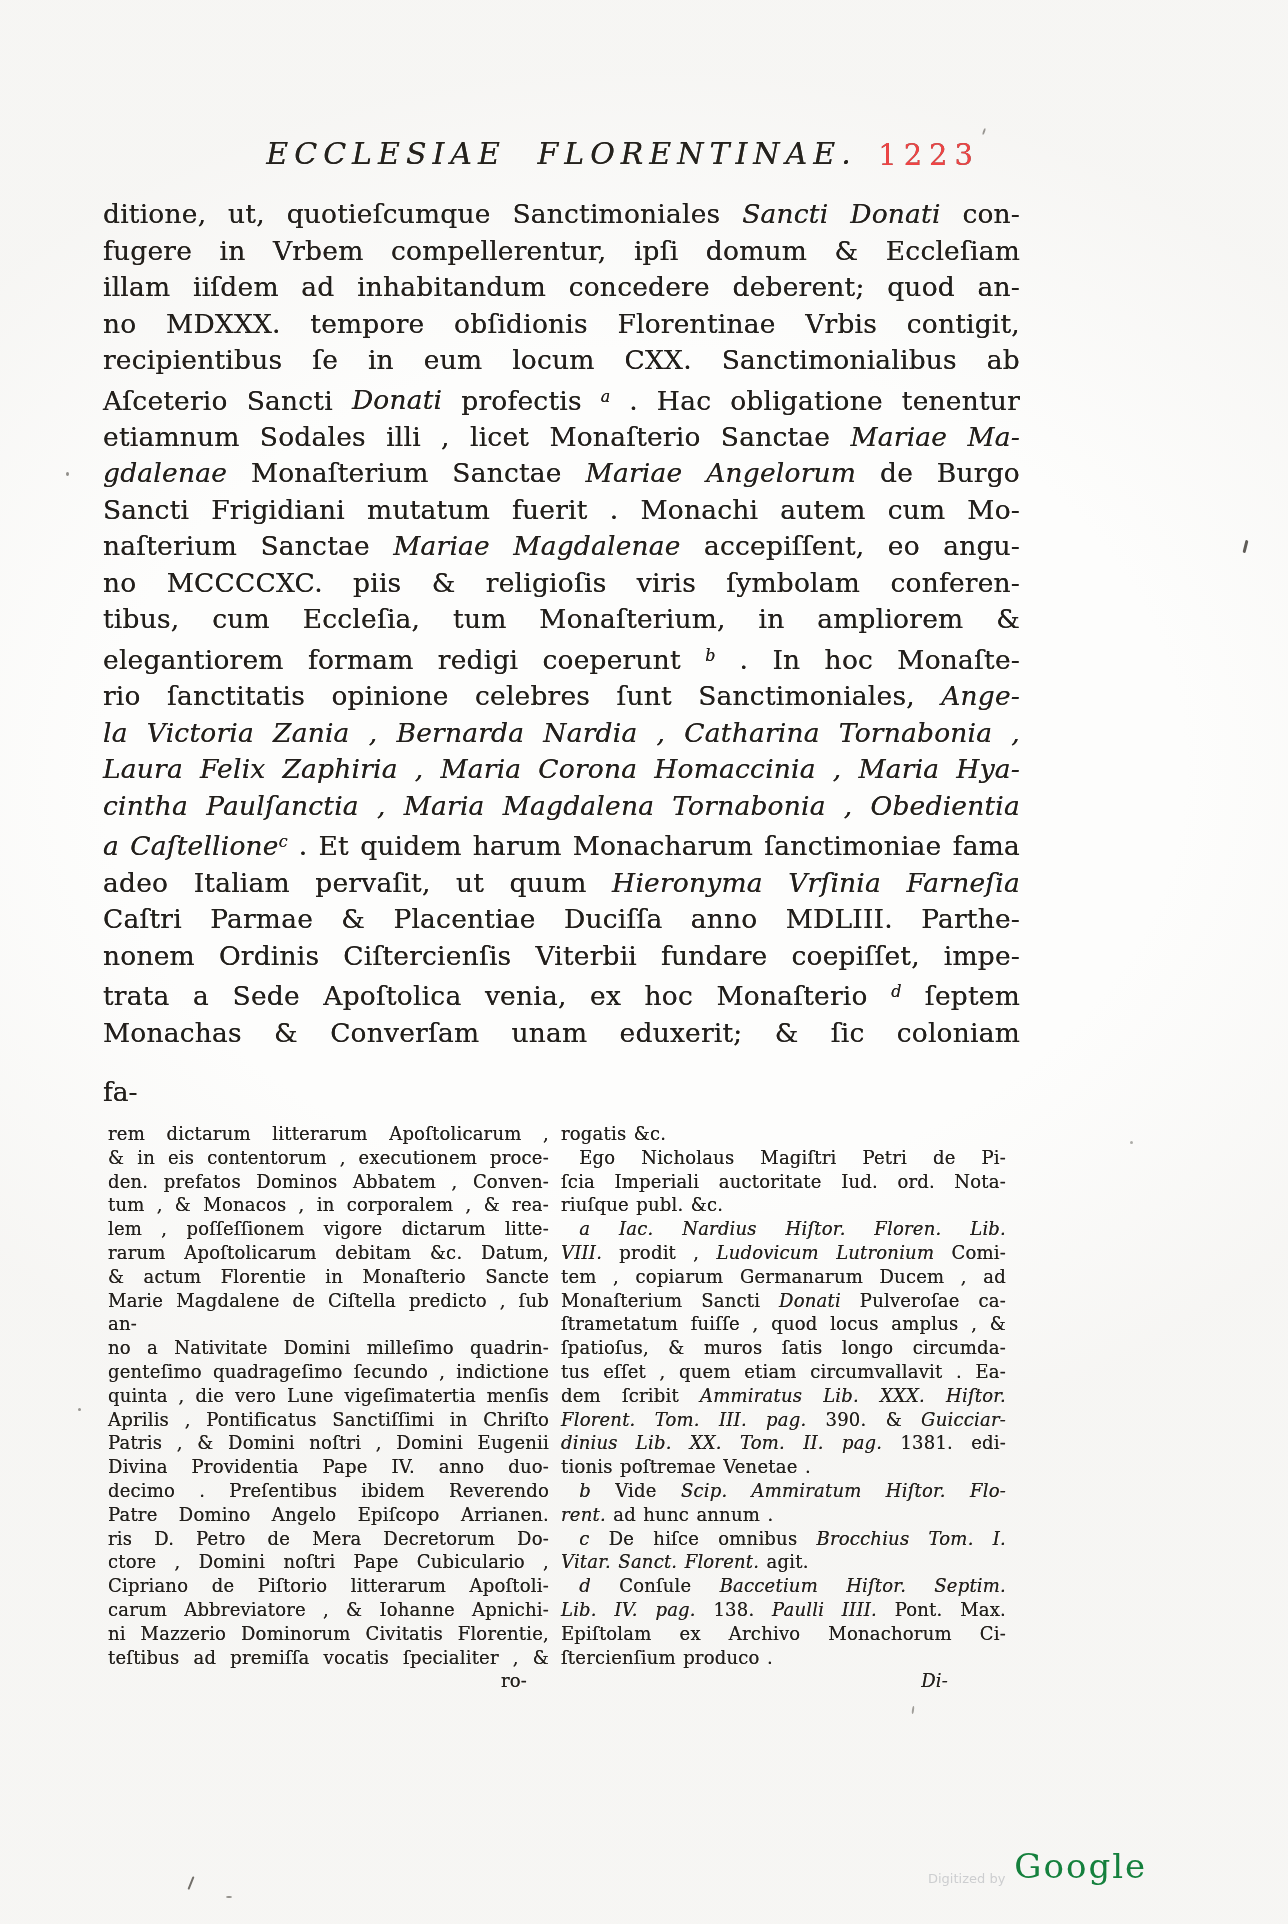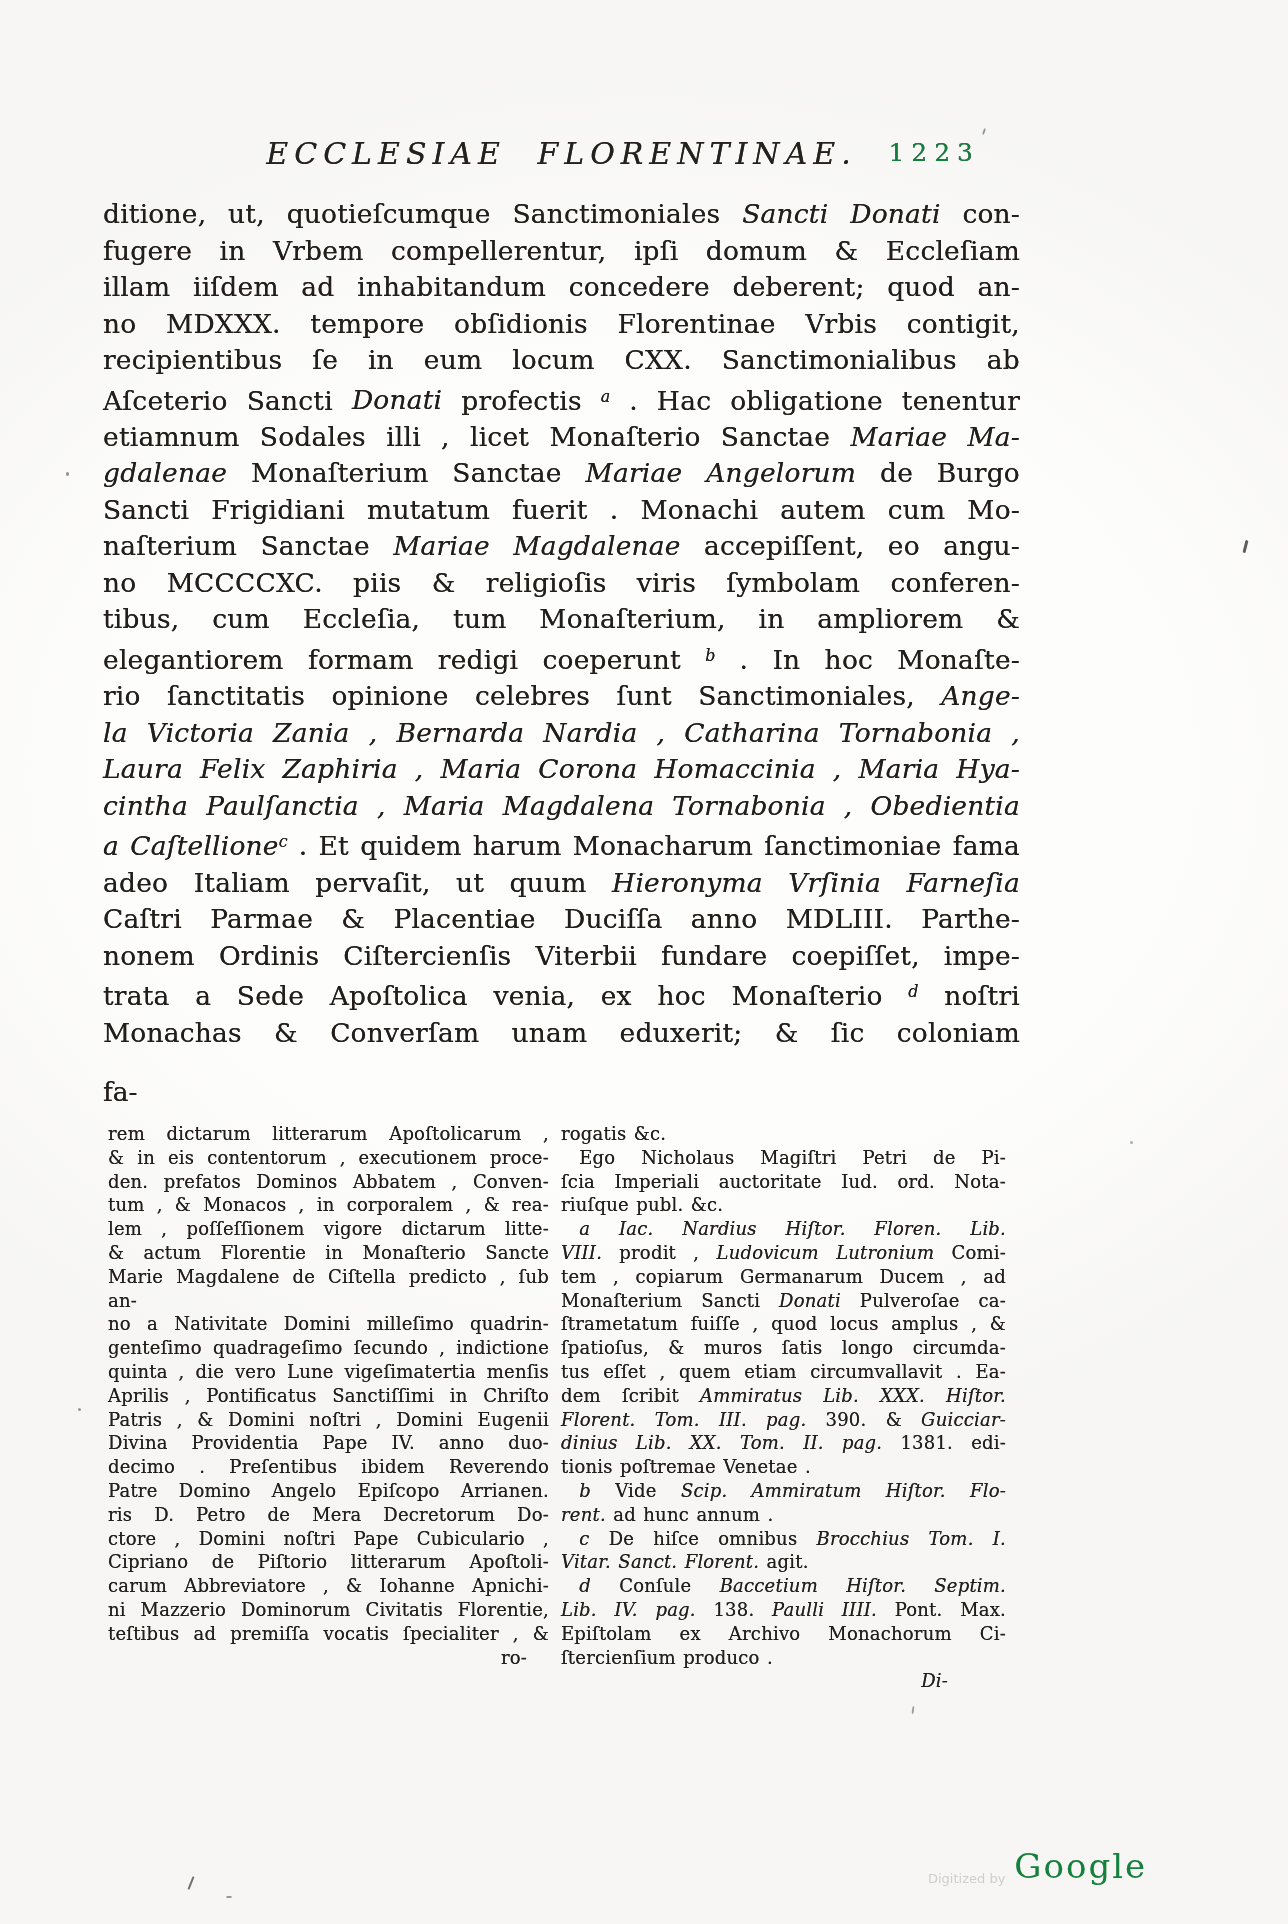--- a/index.html
+++ b/index.html
@@ -14,22 +14,22 @@
   .page{position:absolute;inset:0;}
 
   
   .rheader{position:absolute;left:103px;top:132px;width:917px;height:44px;}
   .htitle{
     text-align:center;font-style:italic;font-size:30px;line-height:44px;
     letter-spacing:6px;word-spacing:16px;color:#25221d;
     text-shadow:0 0 .5px rgba(25,22,18,.8);
   }
   .pagenum{
-    position:absolute;right:40px;top:6px;font-size:25px;letter-spacing:7px;
-    color:#15803d;text-shadow:0 0 .4px rgba(25,22,18,.7);
+    position:absolute;right:40px;top:6px;font-size:29px;letter-spacing:7px;
+    color:#ef4444;text-shadow:0 0 .4px rgba(25,22,18,.7);
   }
 
   
   .main{
     position:absolute;left:103px;top:196px;width:917px;
     font-size:26.5px;line-height:36.5px;word-spacing:2px;letter-spacing:.2px;
     text-shadow:0 0 .45px rgba(28,24,20,.85);
   }
   .tline{white-space:normal;}
   .tl-j{text-align:justify;text-align-last:justify;}
@@ -91,34 +91,35 @@
       <div class="tline tl-j"><span>tibus, cum Eccleſia, tum Monaſterium, in ampliorem &amp;</span></div>
       <div class="tline tl-j"><span>elegantiorem formam redigi coeperunt </span><span class="it sup">b</span><span> . In hoc Monaſte-</span></div>
       <div class="tline tl-j"><span>rio ſanctitatis opinione celebres ſunt Sanctimoniales, </span><span class="it">Ange-</span></div>
       <div class="tline tl-j"><span class="it">la Victoria Zania , Bernarda Nardia , Catharina Tornabonia ,</span></div>
       <div class="tline tl-j"><span class="it">Laura Felix Zaphiria , Maria Corona Homaccinia , Maria Hya-</span></div>
       <div class="tline tl-j"><span class="it">cintha Paulſanctia , Maria Magdalena Tornabonia , Obedientia</span></div>
       <div class="tline tl-j"><span class="it">a Caſtellione</span><span class="it sup">c</span><span> . Et quidem harum Monacharum ſanctimoniae fama</span></div>
       <div class="tline tl-j"><span>adeo Italiam pervaſit, ut quum </span><span class="it">Hieronyma Vrſinia Farneſia</span></div>
       <div class="tline tl-j"><span>Caſtri Parmae &amp; Placentiae Duciſſa anno MDLIII. Parthe-</span></div>
       <div class="tline tl-j"><span>nonem Ordinis Ciſtercienſis Viterbii fundare coepiſſet, impe-</span></div>
-      <div class="tline tl-j"><span>trata a Sede Apoſtolica venia, ex hoc Monaſterio </span><span class="it sup">d</span><span> noſtri</span></div>
+      <div class="tline tl-j"><span>trata a Sede Apoſtolica venia, ex hoc Monaſterio </span><span class="it sup">d</span><span> ſeptem</span></div>
       <div class="tline tl-j"><span>Monachas &amp; Converſam unam eduxerit; &amp; ſic coloniam</span></div>
     </div>
 
   <div class="catch-main">fa-</div>
 
   <div class="footnotes">
     <div class="fncol-l">
       <div>
           <div class="tline tl-j"><span>rem dictarum litterarum Apoſtolicarum ,</span></div>
           <div class="tline tl-j"><span>&amp; in eis contentorum , executionem proce-</span></div>
           <div class="tline tl-j"><span>den. prefatos Dominos Abbatem , Conven-</span></div>
           <div class="tline tl-j"><span>tum , &amp; Monacos , in corporalem , &amp; rea-</span></div>
           <div class="tline tl-j"><span>lem , poſſeſſionem vigore dictarum litte-</span></div>
+          <div class="tline tl-j"><span>rarum Apoſtolicarum debitam &amp;c. Datum,</span></div>
           <div class="tline tl-j"><span>&amp; actum Florentie in Monaſterio Sancte</span></div>
           <div class="tline tl-j"><span>Marie Magdalene de Ciſtella predicto , ſub an-</span></div>
           <div class="tline tl-j"><span>no a Nativitate Domini milleſimo quadrin-</span></div>
           <div class="tline tl-j"><span>genteſimo quadrageſimo ſecundo , indictione</span></div>
           <div class="tline tl-j"><span>quinta , die vero Lune vigeſimatertia menſis</span></div>
           <div class="tline tl-j"><span>Aprilis , Pontificatus Sanctiſſimi in Chriſto</span></div>
           <div class="tline tl-j"><span>Patris , &amp; Domini noſtri , Domini Eugenii</span></div>
           <div class="tline tl-j"><span>Divina Providentia Pape IV. anno duo-</span></div>
           <div class="tline tl-j"><span>decimo . Preſentibus ibidem Reverendo</span></div>
           <div class="tline tl-j"><span>Patre Domino Angelo Epiſcopo Arrianen.</span></div>

